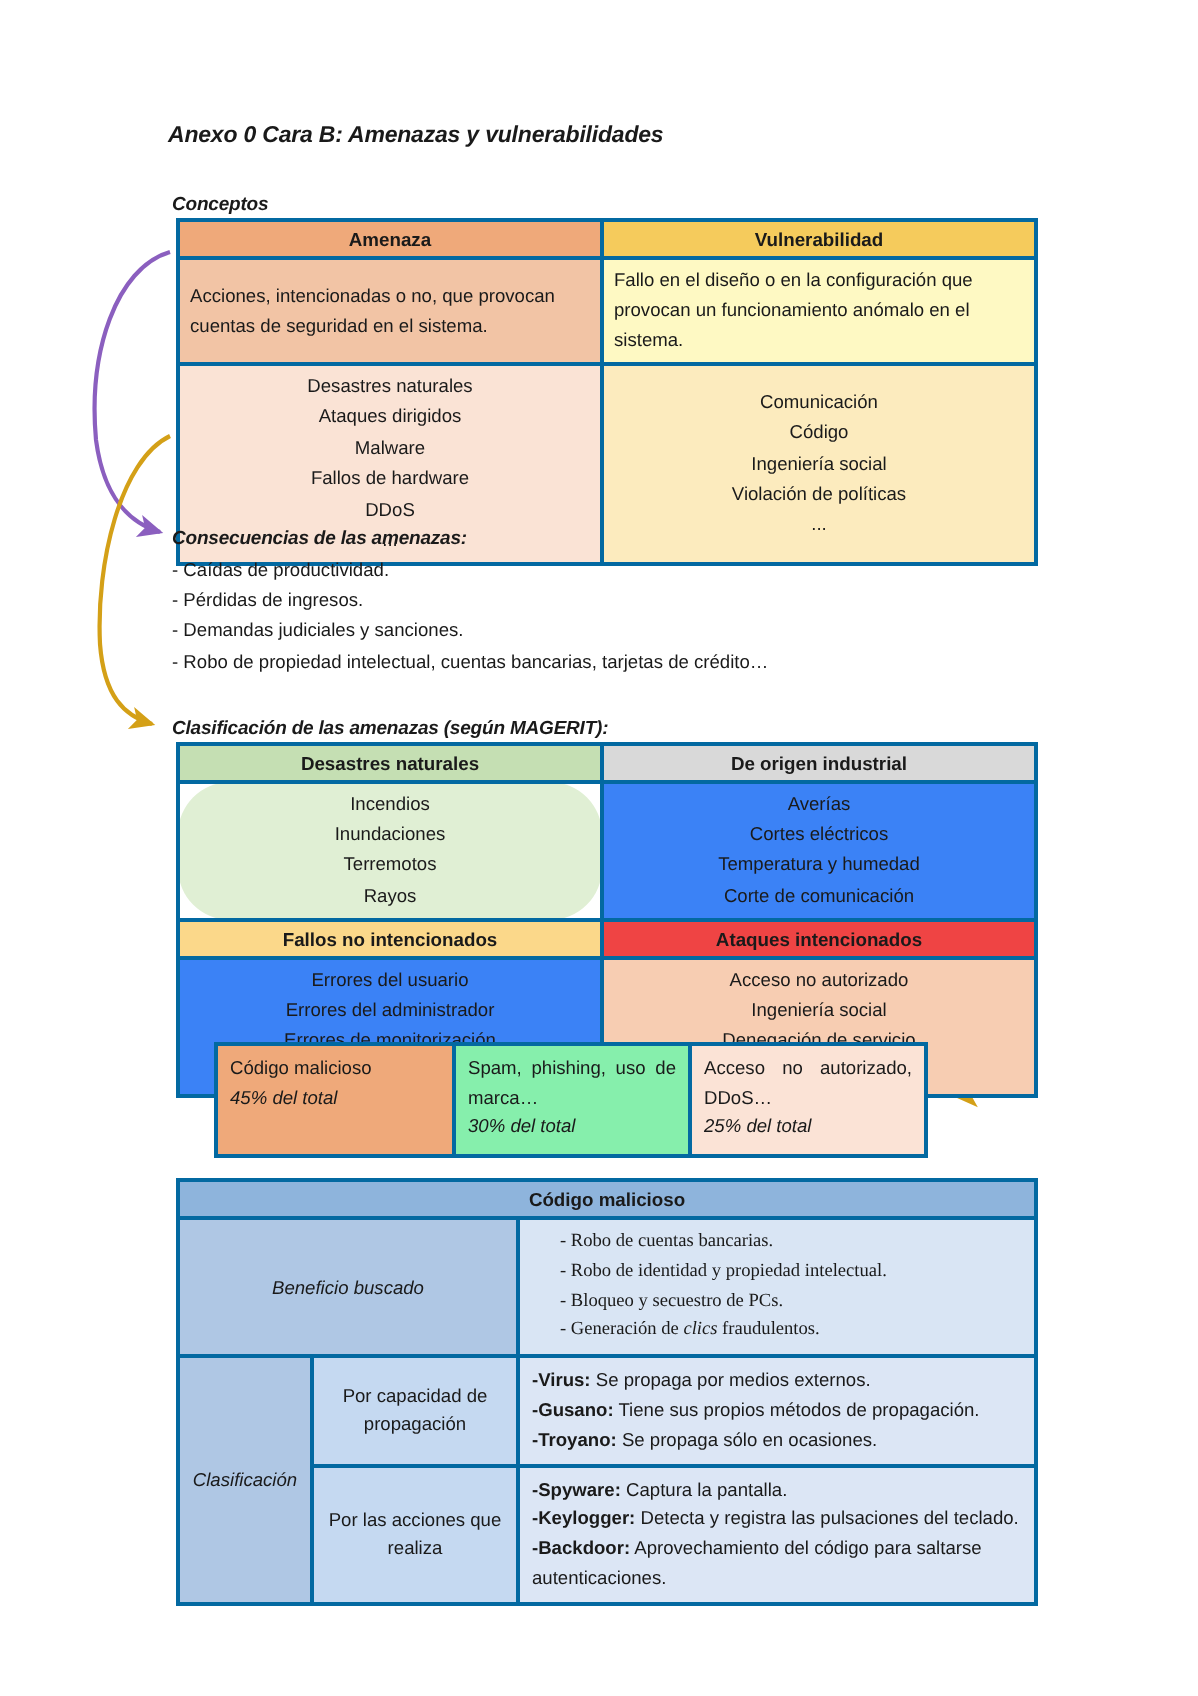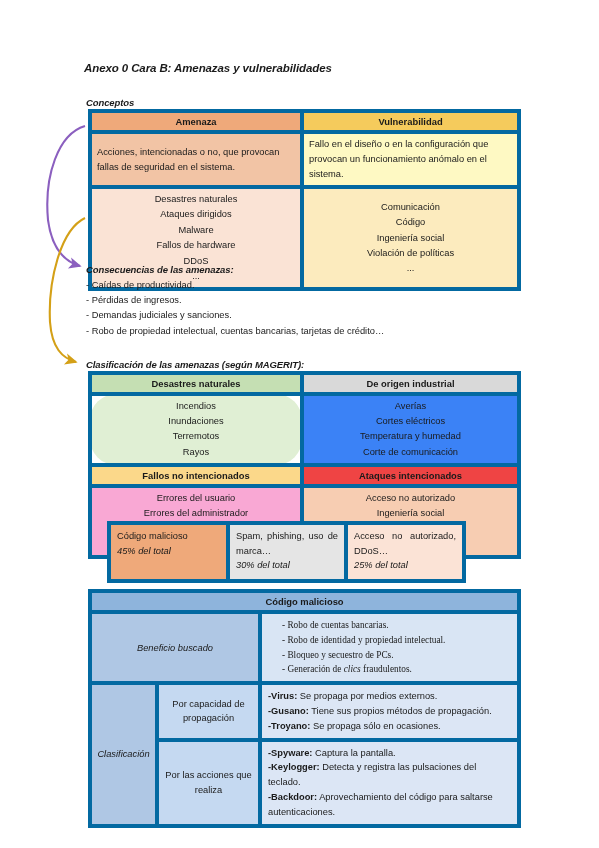--- a/index.html
+++ b/index.html
@@ -53,21 +53,21 @@
   .bullets div { white-space: nowrap; }
 
   
   .tbl {
     position: absolute;
     border-collapse: collapse;
     table-layout: fixed;
     font-size: 9.3px;
   }
   .tbl td {
-    border: 4px solid #0369a1;
+    border: 2px solid #0369a1;
     padding: 3px 5px;
     vertical-align: middle;
   }
   .hdr {
     text-align: center;
     font-weight: bold;
     font-size: 9.4px;
   }
   .ctr { text-align: center; }
   .lft { text-align: left; }
@@ -82,33 +82,33 @@
   #tbl-conceptos .c-vuln-list    { background:#FCEBBE; line-height:15.4px; }
 
   
   #tbl-magerit { left: 88px; top: 371px; width: 429px; }
   #tbl-magerit .m-nat-hdr  { background:#C5DFB3; }
   #tbl-magerit .m-ind-hdr  { background:#D9D9D9; }
   #tbl-magerit .m-nat-body { background:#E0EFD4; line-height:15.2px;border-radius:26px; }
   #tbl-magerit .m-ind-body { background:#3b82f6; line-height:15.2px; }
   #tbl-magerit .m-fall-hdr { background:#FBD88A; }
   #tbl-magerit .m-atq-hdr  { background:#ef4444; }
-  #tbl-magerit .m-fall-body{ background:#f9a8d4; line-height:15.2px;text-align:center; }
+  #tbl-magerit .m-fall-body{ background:#3b82f6; line-height:15.2px;text-align:center; }
   #tbl-magerit .m-atq-body { background:#F7CDB2; line-height:15.2px; }
 
   
   #tbl-pct { left: 107px; top: 521px; width: 355px; }
   #tbl-pct td {
     vertical-align: top;
     line-height: 14.6px;
     padding: 4px 6px 6px 6px;
     height: 42px;
   }
   #tbl-pct .p1 { background:#EFA97A; }
-  #tbl-pct .p2 { background:#e5e5e5; }
+  #tbl-pct .p2 { background:#86efac; }
   #tbl-pct .p3 { background:#FBE3D6; }
   .pct-val { font-style: italic; }
   .just { text-align: justify; text-align-last: justify; }
 
   
   #tbl-malicioso { left: 88px; top: 589px; width: 429px; }
   #tbl-malicioso td { padding: 3px 5px; }
   #tbl-malicioso .k-hdr      { background:#8EB4DC; }
   #tbl-malicioso .k-side     { background:#AFC7E4; text-align:center; font-style:italic; }
   #tbl-malicioso .k-sub      { background:#C5D9F1; text-align:center; line-height:14.6px; }
@@ -152,21 +152,21 @@
     <colgroup>
         <col style="width:212px">
         <col style="width:217px">
       </colgroup>
     <tbody>
       <tr>
         <td class="hdr c-amenaza-hdr">Amenaza</td>
         <td class="hdr c-vuln-hdr">Vulnerabilidad</td>
       </tr>
       <tr>
-        <td class="lft c-amenaza-desc">Acciones, intencionadas o no, que provocan fallas de seguridad en el sistema.</td>
+        <td class="lft c-amenaza-desc">Acciones, intencionadas o no, que provocan cuentas de seguridad en el sistema.</td>
         <td class="lft c-vuln-desc">Fallo en el diseño o en la configuración que provocan un funcionamiento anómalo en el sistema.</td>
       </tr>
       <tr>
         <td class="ctr c-amenaza-list">
           <div>Desastres naturales</div>
           <div>Ataques dirigidos</div>
           <div>Malware</div>
           <div>Fallos de hardware</div>
           <div>DDoS</div>
           <div>...</div>

